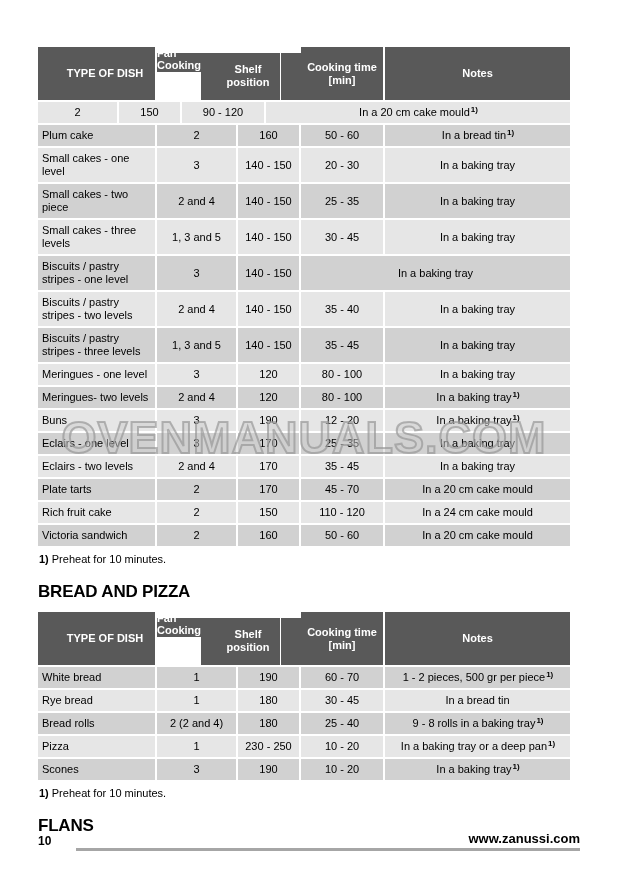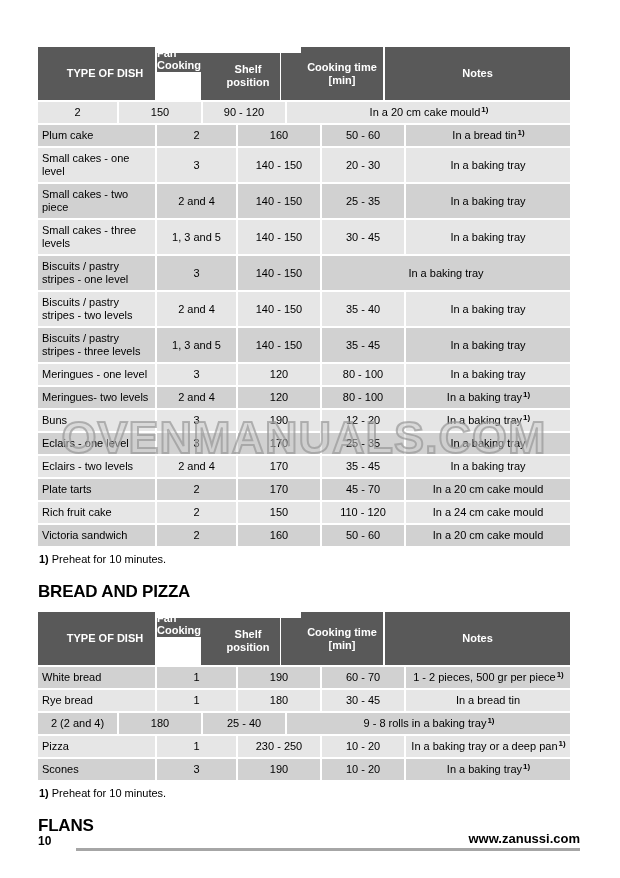--- a/index.html
+++ b/index.html
@@ -18,21 +18,21 @@
   .trow, .thead { display: flex; gap: 2px; margin-bottom: 2px; }
   .thead { height: 53px; margin-bottom: 2px; }
   .th {
     background: var(--header-bg, #595959);
     color: #fff; font-weight: bold; font-size: 11px; line-height: 13px;
     display: flex; align-items: center; justify-content: center;
     text-align: center; padding: 2px 3px;
   }
   .col-dish  { width: 117px; padding-left: 20px; }
   .col-shelf { width: 79px; }
-  .col-temp  { width: 82px; }
+  .col-temp  { width: 61px; }
   .col-time  { width: 82px; }
   .col-notes { flex: 1; }
 
   .group-wrap { width: 142px; display: flex; flex-direction: row; margin-top: 6px; }
   .group-title {
     background: var(--header-bg, #595959); color: #fff; font-weight: bold;
     font-size: 11px; line-height: 12px; height: 19px;
     display: flex; align-items: flex-end; justify-content: center; padding-bottom: 1px;
   }
   .group-sub { display: flex; flex: 1; }
@@ -306,20 +306,21 @@
       <div class="td col-dish">Rye bread</div>
       <div class="td col-shelf">1</div>
       <div class="td col-temp">180</div>
       <div class="td col-time">30 - 45</div>
       <div class="td col-notes">
           <span>In a bread tin</span>
           <sup class="fn"></sup>
         </div>
     </div>
     <div class="trow">
+      <div class="td col-dish">Bread rolls</div>
       <div class="td col-shelf">2 (2 and 4)</div>
       <div class="td col-temp">180</div>
       <div class="td col-time">25 - 40</div>
       <div class="td col-notes">
           <span>9 - 8 rolls in a baking tray</span>
           <sup class="fn">1)</sup>
         </div>
     </div>
     <div class="trow">
       <div class="td col-dish">Pizza</div>

